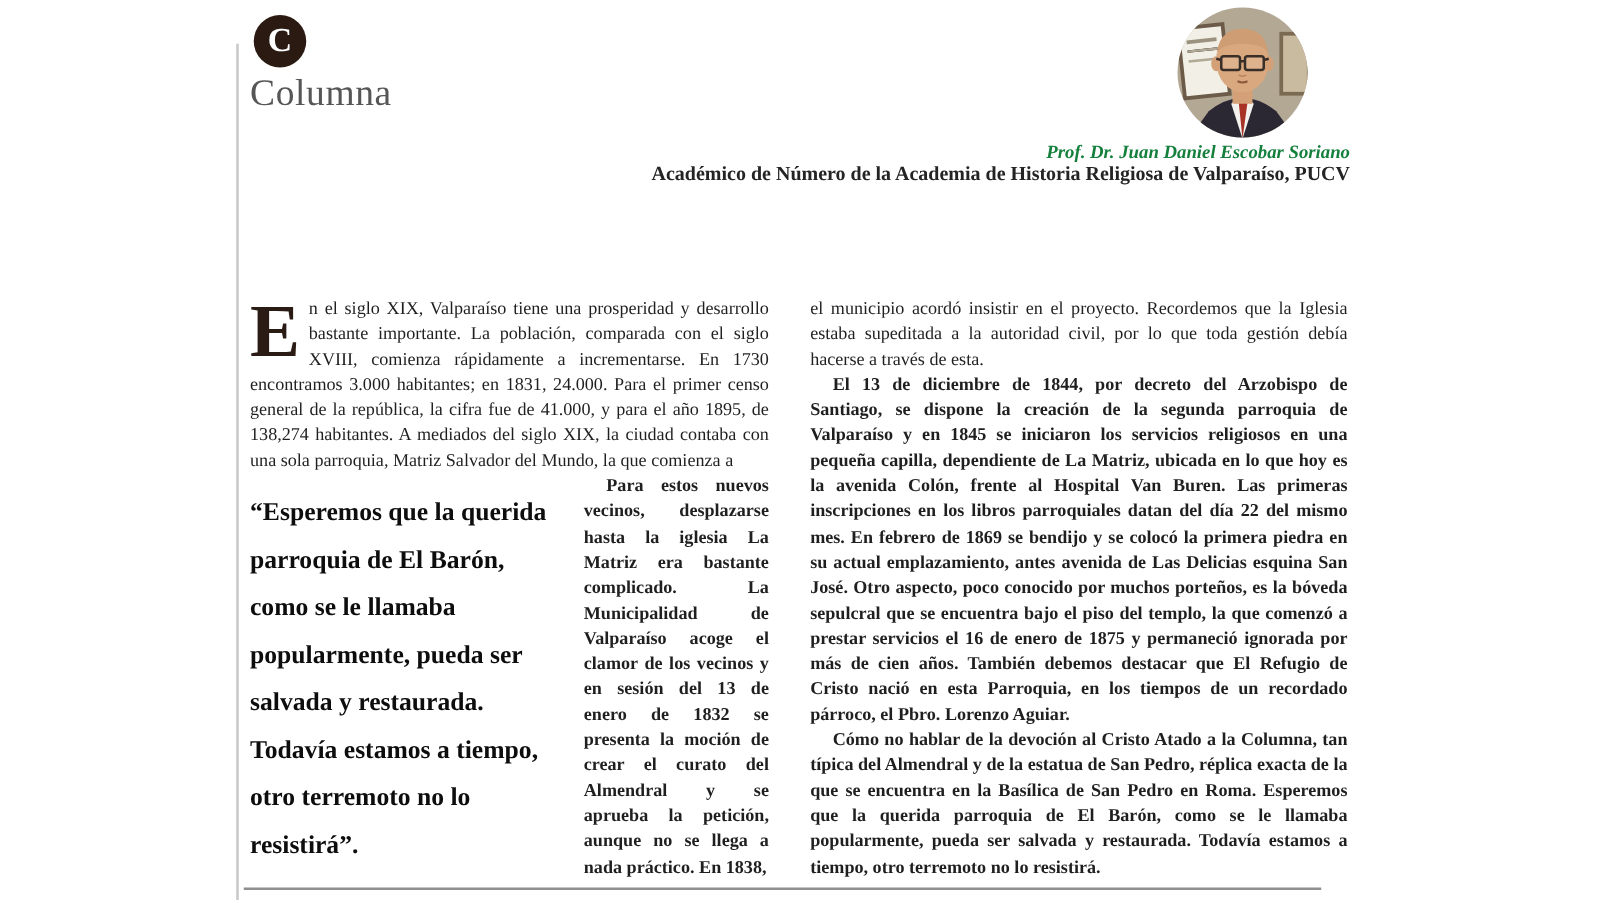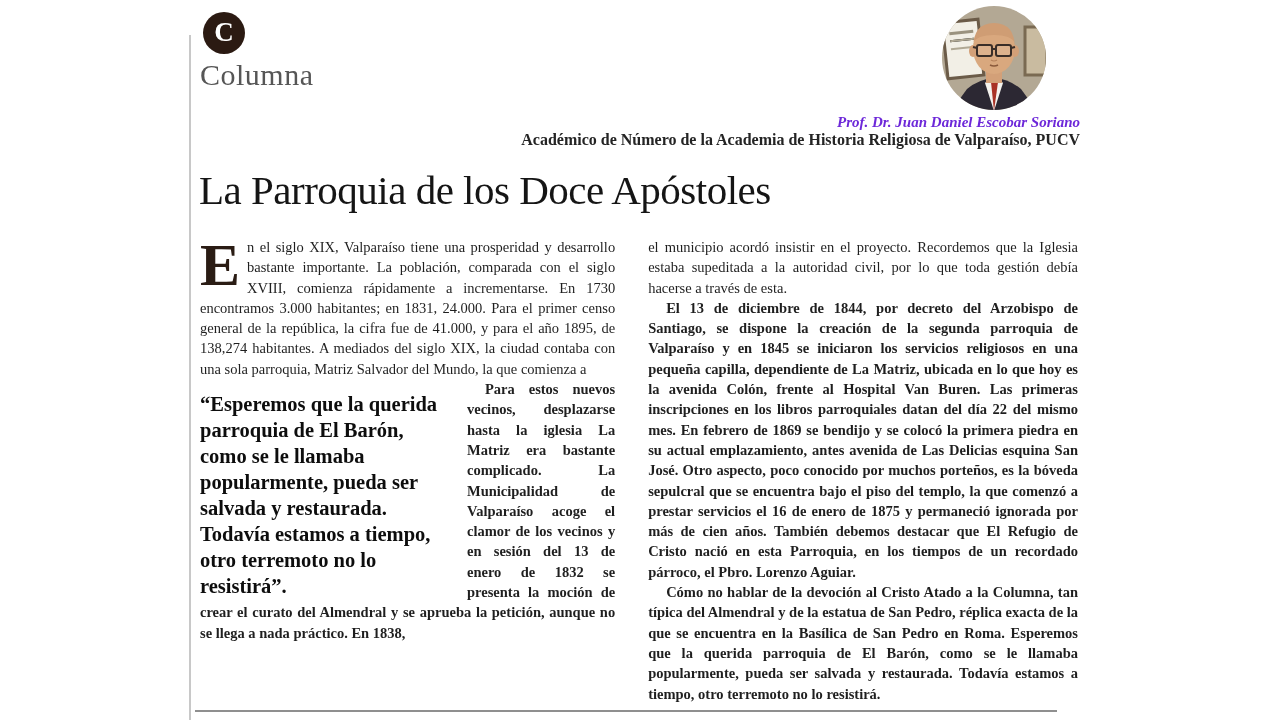--- a/index.html
+++ b/index.html
@@ -36,21 +36,21 @@
   }
   .portrait{
     position:absolute;left:941px;top:5px;
     width:106px;height:106px;
   }
   .byline{
     position:absolute;right:200px;top:113px;
     text-align:right;line-height:18px;
   }
   .byline .author{
-    font-size:15px;font-style:italic;font-weight:700;color:#6d28d9;
+    font-size:15px;font-style:italic;font-weight:700;color:#15803d;
   }
   .byline .affiliation{
     font-size:16px;font-weight:600;color:#242424;
   }
   h1.headline{
     position:absolute;left:199px;top:166px;margin:0;
     font-size:41px;font-weight:400;color:#151515;
     letter-spacing:-0.5px;white-space:nowrap;
   }
   .columns{
@@ -66,21 +66,21 @@
   .dropcap{
     float:left;
     font-size:60px;line-height:50px;
     font-weight:700;color:#2a1c14;
     padding:3px 7px 0 0;
   }
   .pullquote{
     float:left;
     width:255px;
     margin:12px 12px 2px 0;
-    font-size:20.5px;line-height:26px;
+    font-size:20.5px;line-height:38px;
     font-weight:700;color:#0d0d0d;
     text-align:left;
   }
 </style>
 </head>
 <body>
 
 <div class="page">
 
   <div class="rule-v"></div>
@@ -129,21 +129,20 @@
         <path d="M50 55 Q53 57 56 55" stroke="#b5805a" stroke-width="1.2" fill="none"></path>
       </g>
     </g>
   </svg>
 
   <div class="byline">
     <div class="author">Prof. Dr. Juan Daniel Escobar Soriano</div>
     <div class="affiliation">Académico de Número de la Academia de Historia Religiosa de Valparaíso, PUCV</div>
   </div>
 
-  <h1 class="headline">La Parroquia de los Doce Apóstoles</h1>
 
   <div class="columns">
     <div class="col col1">
       <p><span class="dropcap">E</span><span>n el siglo XIX, Valparaíso tiene una prosperidad y desarrollo bastante importante. La población, comparada con el siglo XVIII, comienza rápidamente a incrementarse. En 1730 encontramos 3.000 habitantes; en 1831, 24.000. Para el primer censo general de la república, la cifra fue de 41.000, y para el año 1895, de 138,274 habitantes. A mediados del siglo XIX, la ciudad contaba con una sola parroquia, Matriz Salvador del Mundo, la que comienza a</span></p>
       <aside class="pullquote">“Esperemos que la querida parroquia de El Barón, como se le llamaba popularmente, pueda ser salvada y restaurada. Todavía estamos a tiempo, otro terremoto no lo resistirá”.</aside>
       <p class="indent">Para estos nuevos vecinos, desplazarse hasta la iglesia La Matriz era bastante complicado. La Municipalidad de Valparaíso acoge el clamor de los vecinos y en sesión del 13 de enero de 1832 se presenta la moción de crear el curato del Almendral y se aprueba la petición, aunque no se llega a nada práctico. En 1838,</p>
     </div>
     <div class="col col2">
       <p>el municipio acordó insistir en el proyecto. Recordemos que la Iglesia estaba supeditada a la autoridad civil, por lo que toda gestión debía hacerse a través de esta.</p>
       <p class="indent">El 13 de diciembre de 1844, por decreto del Arzobispo de Santiago, se dispone la creación de la segunda parroquia de Valparaíso y en 1845 se iniciaron los servicios religiosos en una pequeña capilla, dependiente de La Matriz, ubicada en lo que hoy es la avenida Colón, frente al Hospital Van Buren. Las primeras inscripciones en los libros parroquiales datan del día 22 del mismo mes. En febrero de 1869 se bendijo y se colocó la primera piedra en su actual emplazamiento, antes avenida de Las Delicias esquina San José. Otro aspecto, poco conocido por muchos porteños, es la bóveda sepulcral que se encuentra bajo el piso del templo, la que comenzó a prestar servicios el 16 de enero de 1875 y permaneció ignorada por más de cien años. También debemos destacar que El Refugio de Cristo nació en esta Parroquia, en los tiempos de un recordado párroco, el Pbro. Lorenzo Aguiar.</p>

